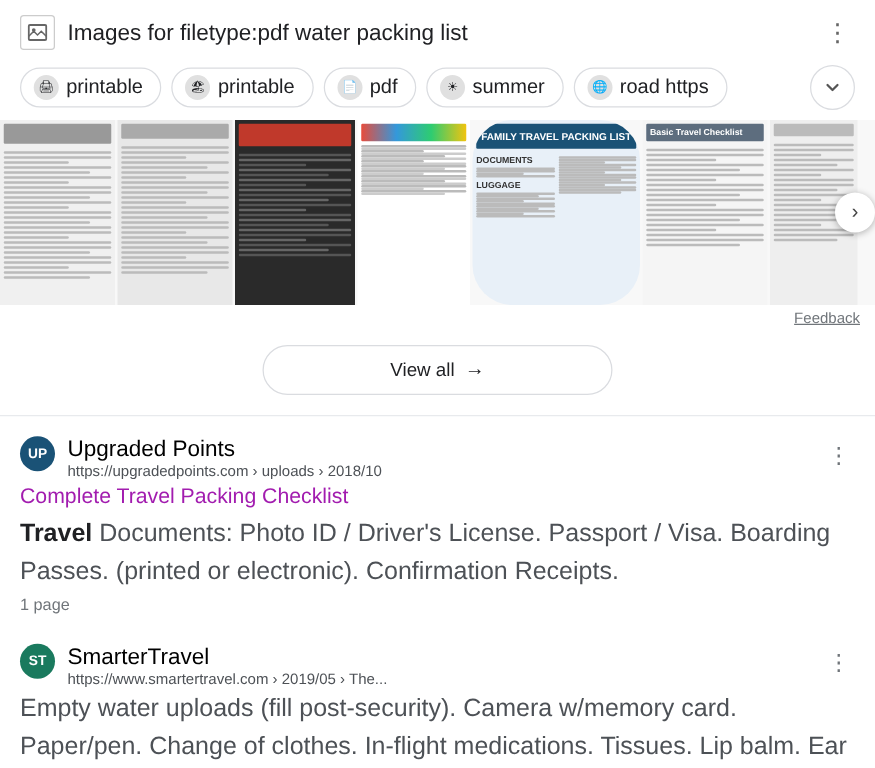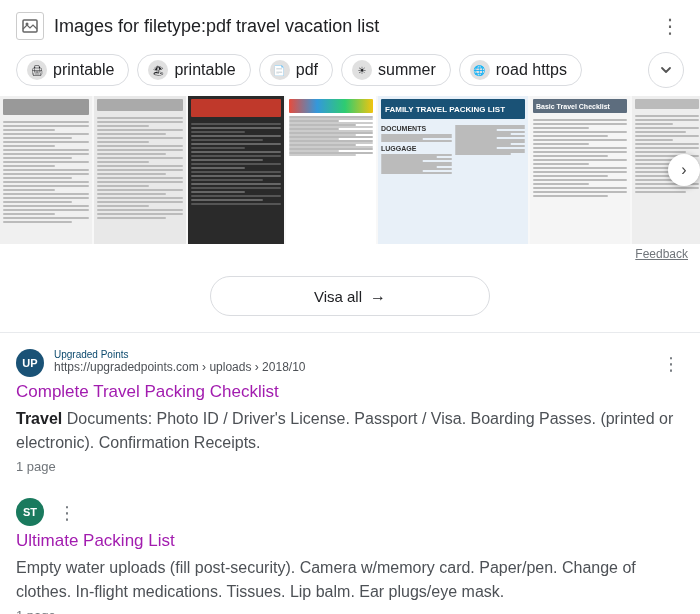--- a/index.html
+++ b/index.html
@@ -199,38 +199,38 @@
       border-radius: 50%;
       display: flex;
       align-items: center;
       justify-content: center;
       font-size: 11px;
       font-weight: bold;
       color: #fff;
       flex-shrink: 0;
     }
     .result-source-info { flex: 1; }
-    .result-site-name { font-size: 10px; color: #0c4a6e; font-weight: 500; }
+    .result-site-name { font-size: 18px; color: #000000; font-weight: 500; }
     .result-url { font-size: 12px; color: #4d5156; }
     .result-more {
       color: #70757a;
       font-size: 18px;
       cursor: pointer;
       padding: 4px;
       border-radius: 50%;
     }
     .result-title {
       font-size: 17px;
       color: #a21caf;
       cursor: pointer;
       margin-bottom: 4px;
       line-height: 1.3;
     }
     .result-snippet {
-      font-size: 16px;
+      font-size: 20px;
       color: #4d5156;
       line-height: 1.5;
     }
     .result-snippet strong { color: #202124; font-weight: bold; }
     .result-meta {
       font-size: 13px;
       color: #70757a;
       margin-top: 4px;
     }
   </style>
@@ -238,21 +238,21 @@
 <body>
 
 <div class="header">
   <div class="header-icon">
     <svg width="16" height="14" viewBox="0 0 16 14" fill="none">
       <rect x="1" y="1" width="14" height="12" rx="1" stroke="#666" stroke-width="1.5" fill="none"></rect>
       <circle cx="5" cy="5" r="1.5" fill="#666"></circle>
       <polyline points="1,10 5,6 8,9 11,6 15,10" stroke="#666" stroke-width="1.2" fill="none"></polyline>
     </svg>
   </div>
-  <span class="header-title">Images for filetype:pdf travel vacation list</span>
+  <span class="header-title">Images for filetype:pdf water packing list</span>
   <div class="header-more">⋮</div>
 </div>
 
 <div class="chips-row">
   <div class="chip">
     <div class="chip-icon">🖨</div>
     <span class="chip-label">printable</span>
   </div>
   <div class="chip">
     <div class="chip-icon">🏖</div>
@@ -390,21 +390,21 @@
         <div class="doc-line full" style="height:2px;background:#ccc;"></div>
         <div class="doc-line medium" style="height:2px;background:#bbb;"></div>
         <div class="doc-line full" style="height:2px;background:#ccc;"></div>
         <div class="doc-line full" style="height:2px;background:#bbb;"></div>
         <div class="doc-line short" style="height:2px;background:#ccc;"></div>
         <div class="doc-line full" style="height:2px;background:#bbb;"></div>
         <div class="doc-line medium" style="height:2px;background:#ccc;"></div>
       </div>
     </div>
 
-    <div class="img-thumb" style="width:150px;background:#e8f0f8;">
+    <div class="img-thumb" style="width:134px;background:#e8f0f8;border-radius:32px;">
       <div class="doc-lines">
         <div style="height:20px;background:#1a5276;margin-bottom:4px;border-radius:1px;display:flex;align-items:center;padding:0 4px;">
           <span style="color:#fff;font-size:8px;font-weight:bold;">FAMILY TRAVEL PACKING LIST</span>
         </div>
         <div style="display:flex;gap:3px;">
           <div style="flex:1;">
             <div style="font-size:7px;font-weight:bold;color:#333;margin-bottom:2px;">DOCUMENTS</div>
             <div class="doc-line full" style="height:2px;"></div>
             <div class="doc-line full" style="height:2px;"></div>
             <div class="doc-line short" style="height:2px;"></div>
@@ -496,21 +496,21 @@
       </div>
     </div>
   </div>
   <div class="next-btn">›</div>
 </div>
 
 <div class="feedback-label" style="cursor:pointer;text-decoration:underline;">Feedback</div>
 
 <div class="view-all-row">
   <div class="view-all-btn">
-    <span>Visa all</span>
+    <span>View all</span>
     <span style="font-size:16px;">→</span>
   </div>
 </div>
 
 <div class="divider"></div>
 
 <div class="results">
 
   <div class="result-item">
     <div class="result-header">
@@ -528,21 +528,24 @@
       <strong>Travel</strong><span> Documents: Photo ID / Driver's License. Passport / Visa. Boarding Passes. (printed or electronic). Confirmation Receipts.</span>
     </div>
     <div class="result-meta">1 page</div>
   </div>
 
   <div class="result-item">
     <div class="result-header">
       <div class="result-favicon" style="background:#1a7a5e;">
         <span>ST</span>
       </div>
+      <div class="result-source-info">
+        <div class="result-site-name">SmarterTravel</div>
+        <div class="result-url">https://www.smartertravel.com › 2019/05 › The...</div>
+      </div>
       <div class="result-more">⋮</div>
     </div>
-    <div class="result-title">Ultimate Packing List</div>
     <div class="result-snippet">
       <span>Empty water uploads (fill post-security). Camera w/memory card. Paper/pen. Change of clothes. In-flight medications. Tissues. Lip balm. Ear plugs/eye mask.</span>
     </div>
     <div class="result-meta">1 page</div>
   </div>
 </div>
 
 </body></html>

